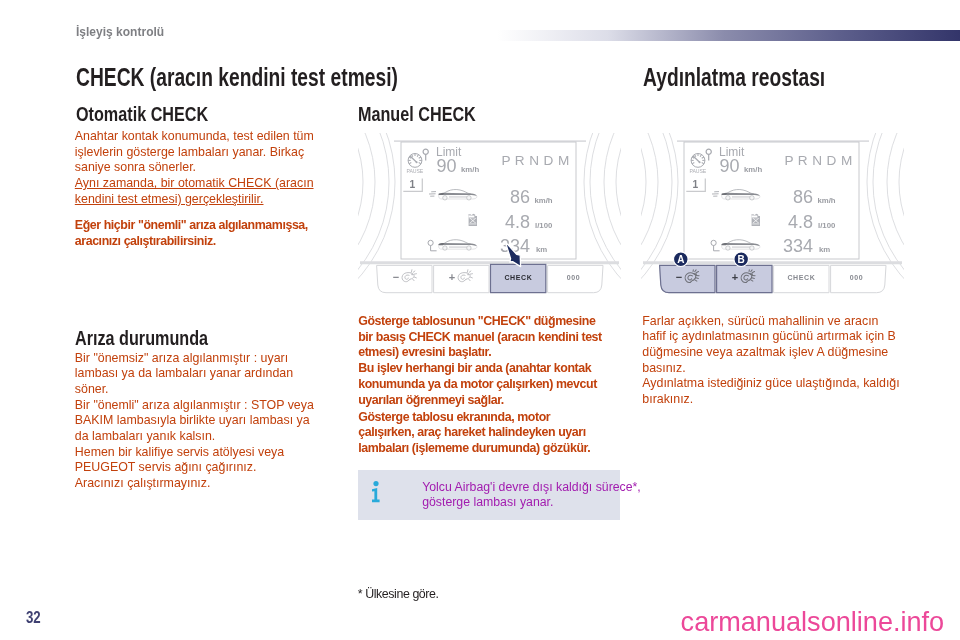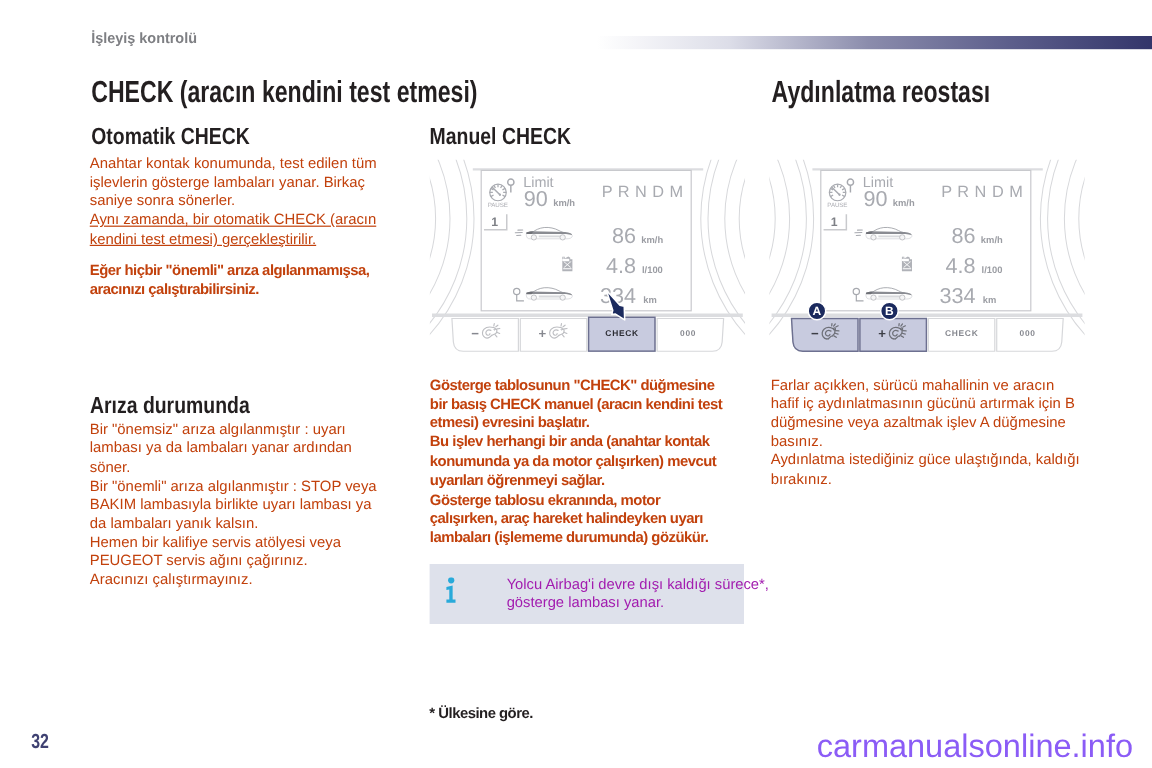--- a/index.html
+++ b/index.html
@@ -10,23 +10,23 @@
   .chapter{position:absolute;left:76px;top:25px;font-size:12.4px;font-weight:bold;color:#7e7f83;white-space:nowrap;transform:scaleX(0.97);transform-origin:left top;}
   .hdr-bar{position:absolute;left:497px;top:30px;width:463px;height:11px;
     background:linear-gradient(to right,#ffffff 0%,#dcdde8 24%,#8b8cac 49%,#5d5f8c 74%,#33356a 100%);}
   
   .h1{position:absolute;font-size:25.4px;font-weight:bold;color:#231f20;
       transform:scaleX(0.758);transform-origin:left top;white-space:nowrap;}
   .h2{position:absolute;font-size:19.5px;font-weight:bold;color:#231f20;
       transform:scaleX(0.83);transform-origin:left top;white-space:nowrap;}
   .body{position:absolute;font-size:12.4px;color:#c2410c;line-height:15.7px;}
   .body.bold{letter-spacing:-0.42px;}
-  .footnote{position:absolute;font-size:12.4px;color:#231f20;font-weight:bold;letter-spacing:-0.42px;white-space:nowrap;}
+  .footnote{position:absolute;font-size:12.4px;color:#231f20;font-weight:normal;letter-spacing:-0.42px;white-space:nowrap;}
   .pageno{position:absolute;left:26.4px;top:608px;font-size:17px;font-weight:bold;color:#3f4172;transform:scaleX(0.78);transform-origin:left top;}
-  .watermark{position:absolute;left:680.6px;top:606px;font-size:27.1px;color:#8b5cf6;white-space:nowrap;}
+  .watermark{position:absolute;left:680.6px;top:606px;font-size:27.1px;color:#ec4899;white-space:nowrap;}
   
   .infobox{position:absolute;background:#dee1eb;}
   .infobox .iicon{position:absolute;left:13px;top:10.5px;}
   .infobox .txt{position:absolute;left:36px;top:10px;width:228px;font-size:12.3px;color:#a21caf;line-height:14.6px;margin-left:28px;}
   
   .fig{position:absolute;background:#fff;overflow:hidden;}
   .fig svg{display:block;}
   
   text{font-family:"Liberation Sans",sans-serif;}
   .c-limit{font-size:12px;fill:#a8aab0;}

